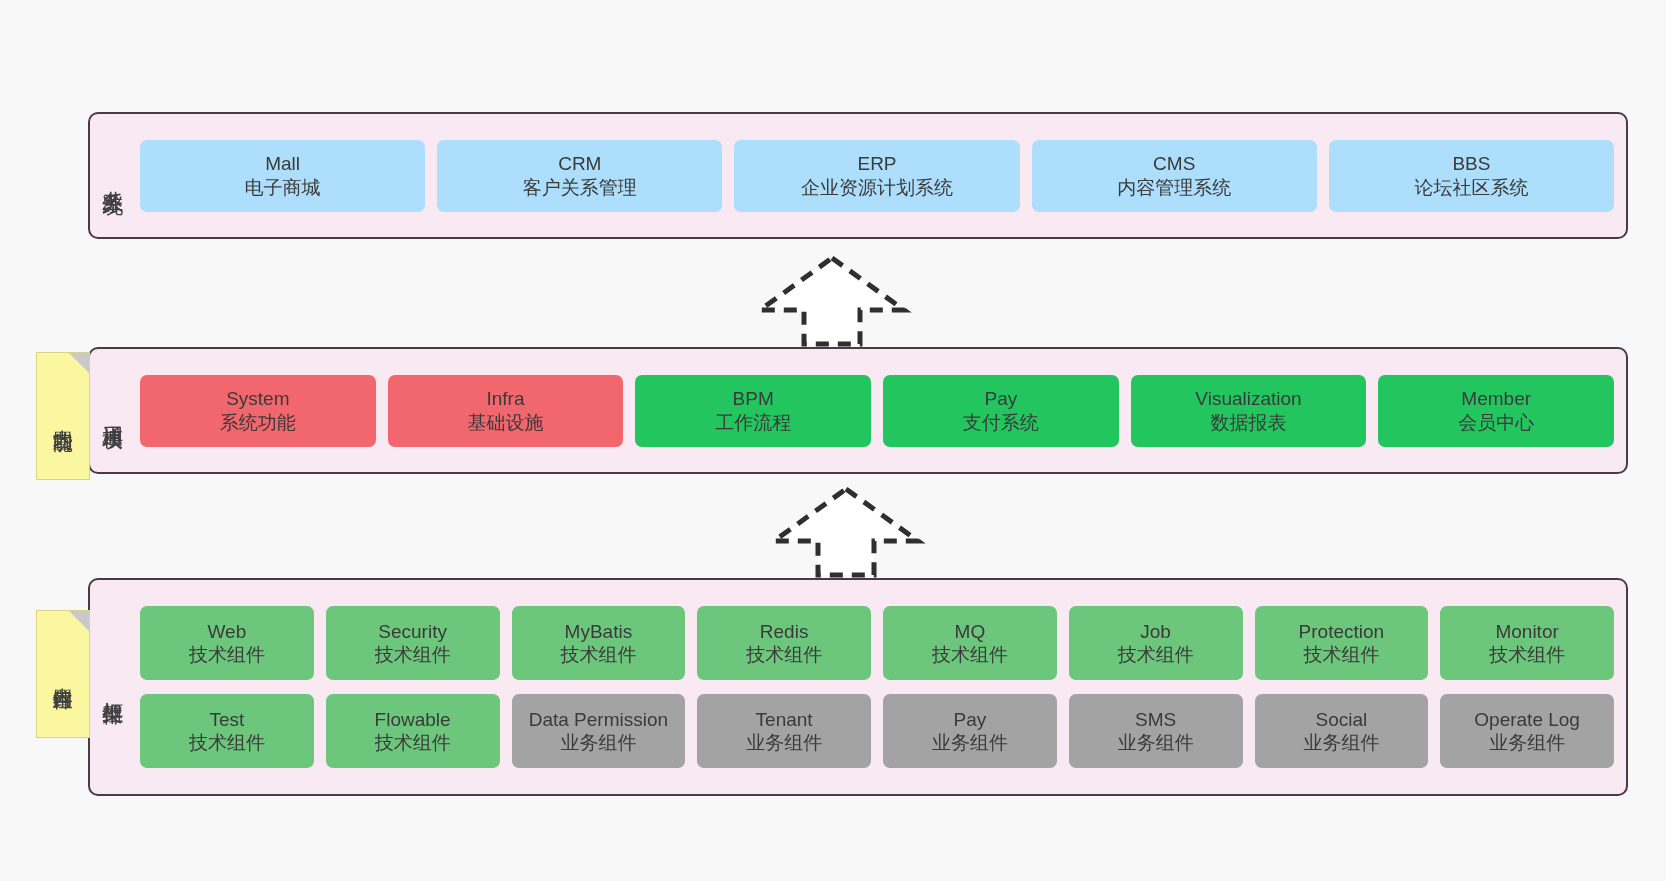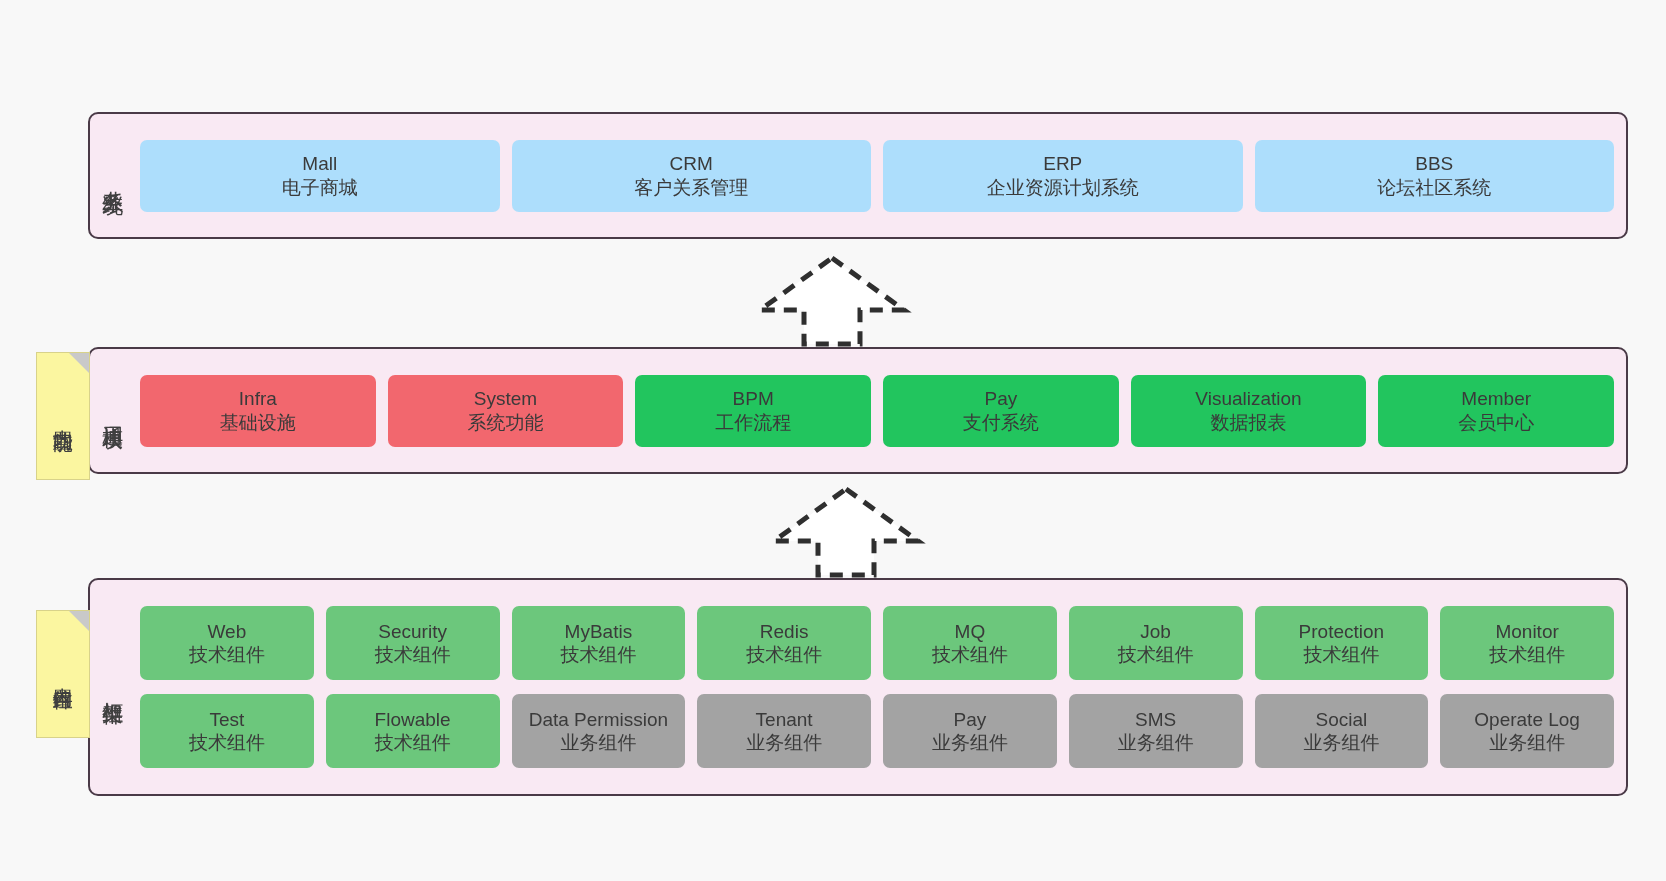--- a/index.html
+++ b/index.html
@@ -149,41 +149,45 @@
       </div>
       <div class="box box-blue">
         <span class="t1">CRM</span>
         <span class="t2">客户关系管理</span>
       </div>
       <div class="box box-blue">
         <span class="t1">ERP</span>
         <span class="t2">企业资源计划系统</span>
       </div>
       <div class="box box-blue">
+        <span class="t1">CMS</span>
+        <span class="t2">内容管理系统</span>
+      </div>
+      <div class="box box-blue">
         <span class="t1">BBS</span>
         <span class="t2">论坛社区系统</span>
       </div>
     </div>
   </div>
 
   <svg class="arrow" id="arrow-build" viewBox="0 0 160 96">
     <path d="M80 6 L152 58 L108 58 L108 92 L52 92 L52 58 L8 58 Z" fill="#ffffff" stroke="#2f2f2f" stroke-width="5" stroke-dasharray="13 9" stroke-linejoin="miter"></path>
   </svg>
   <div class="arrow-label" id="label-build">构建</div>
 
   <div class="panel" id="panel-modules">
     <div class="panel-label">通用模块</div>
     <div class="panel-body">
       <div class="box box-red">
+        <span class="t1">System</span>
+        <span class="t2">系统功能</span>
+      </div>
+      <div class="box box-red">
         <span class="t1">Infra</span>
         <span class="t2">基础设施</span>
-      </div>
-      <div class="box box-red">
-        <span class="t1">System</span>
-        <span class="t2">系统功能</span>
       </div>
       <div class="box box-pink">
         <span class="t1">BPM</span>
         <span class="t2">工作流程</span>
       </div>
       <div class="box box-pink">
         <span class="t1">Pay</span>
         <span class="t2">支付系统</span>
       </div>
       <div class="box box-pink">

